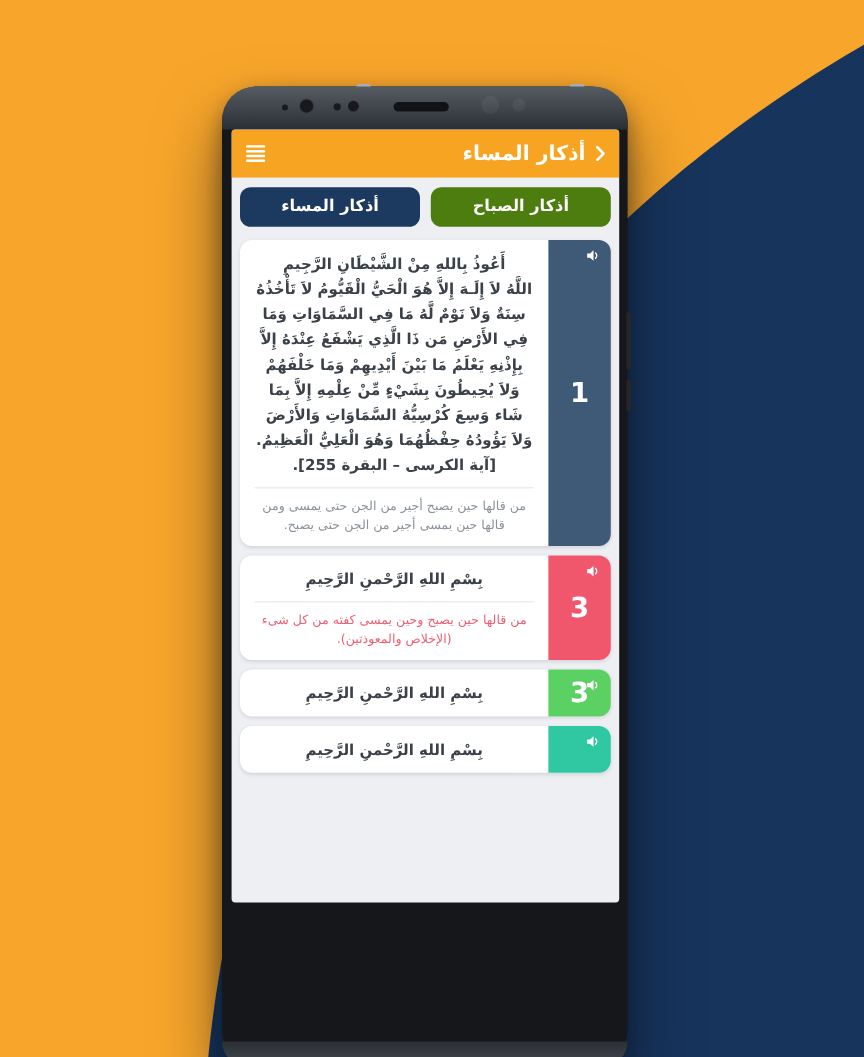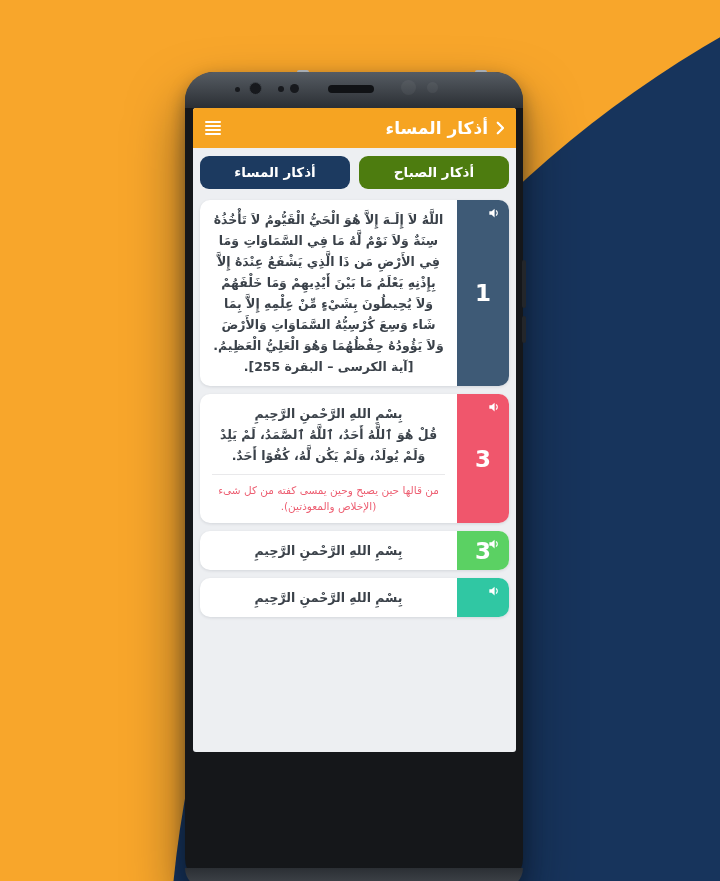--- a/index.html
+++ b/index.html
@@ -141,35 +141,36 @@
 
       <div class="card">
         <div class="rail" style="background-color: rgb(62, 90, 118);">
           <svg class="spk" viewBox="0 0 24 24">
             <path d="M4 9v6h4l5 4.5v-15L8 9H4z" fill="#fff"></path>
             <path d="M16 8.2a5.3 5.3 0 0 1 0 7.6" stroke="#fff" stroke-width="2" fill="none" stroke-linecap="round"></path>
           </svg>
           <div class="count">1</div>
         </div>
         <div class="card-main">
+          <div class="verse">أَعُوذُ بِاللهِ مِنْ الشَّيْطَانِ الرَّجِيمِ</div>
           <div class="verse">اللَّهُ لاَ إِلَـهَ إِلاَّ هُوَ الْحَيُّ الْقَيُّومُ لاَ تَأْخُذُهُ سِنَةٌ وَلاَ نَوْمٌ لَّهُ مَا فِي السَّمَاوَاتِ وَمَا فِي الأَرْضِ مَن ذَا الَّذِي يَشْفَعُ عِنْدَهُ إِلاَّ بِإِذْنِهِ يَعْلَمُ مَا بَيْنَ أَيْدِيهِمْ وَمَا خَلْفَهُمْ وَلاَ يُحِيطُونَ بِشَيْءٍ مِّنْ عِلْمِهِ إِلاَّ بِمَا شَاء وَسِعَ كُرْسِيُّهُ السَّمَاوَاتِ وَالأَرْضَ وَلاَ يَؤُودُهُ حِفْظُهُمَا وَهُوَ الْعَلِيُّ الْعَظِيمُ. [آية الكرسى – البقرة 255].</div>
+          <div class="note" style="color: rgb(138, 146, 155);">من قالها حين يصبح أجير من الجن حتى يمسى ومن قالها حين يمسى أجير من الجن حتى يصبح.</div>
         </div>
       </div>
 
       <div class="card">
         <div class="rail" style="background-color: rgb(240, 86, 108);">
           <svg class="spk" viewBox="0 0 24 24">
             <path d="M4 9v6h4l5 4.5v-15L8 9H4z" fill="#fff"></path>
             <path d="M16 8.2a5.3 5.3 0 0 1 0 7.6" stroke="#fff" stroke-width="2" fill="none" stroke-linecap="round"></path>
           </svg>
           <div class="count">3</div>
         </div>
         <div class="card-main">
           <div class="verse">بِسْمِ اللهِ الرَّحْمنِ الرَّحِيمِ</div>
-          <div class="verse">قُلْ هُوَ ٱللَّهُ أَحَدٌ، ٱللَّهُ ٱلصَّمَدُ، لَمْ يَلِدْ وَلَمْ يُولَدْ، وَلَمْ يَكُن لَّهُ، كُفُوًا أَحَدٌ.</div>
           <div class="note" style="color: rgb(237, 95, 114);">من قالها حين يصبح وحين يمسى كفته من كل شىء (الإخلاص والمعوذتين).</div>
         </div>
       </div>
 
       <div class="card">
         <div class="rail" style="background-color: rgb(91, 209, 99);">
           <svg class="spk" viewBox="0 0 24 24">
             <path d="M4 9v6h4l5 4.5v-15L8 9H4z" fill="#fff"></path>
             <path d="M16 8.2a5.3 5.3 0 0 1 0 7.6" stroke="#fff" stroke-width="2" fill="none" stroke-linecap="round"></path>
           </svg>

